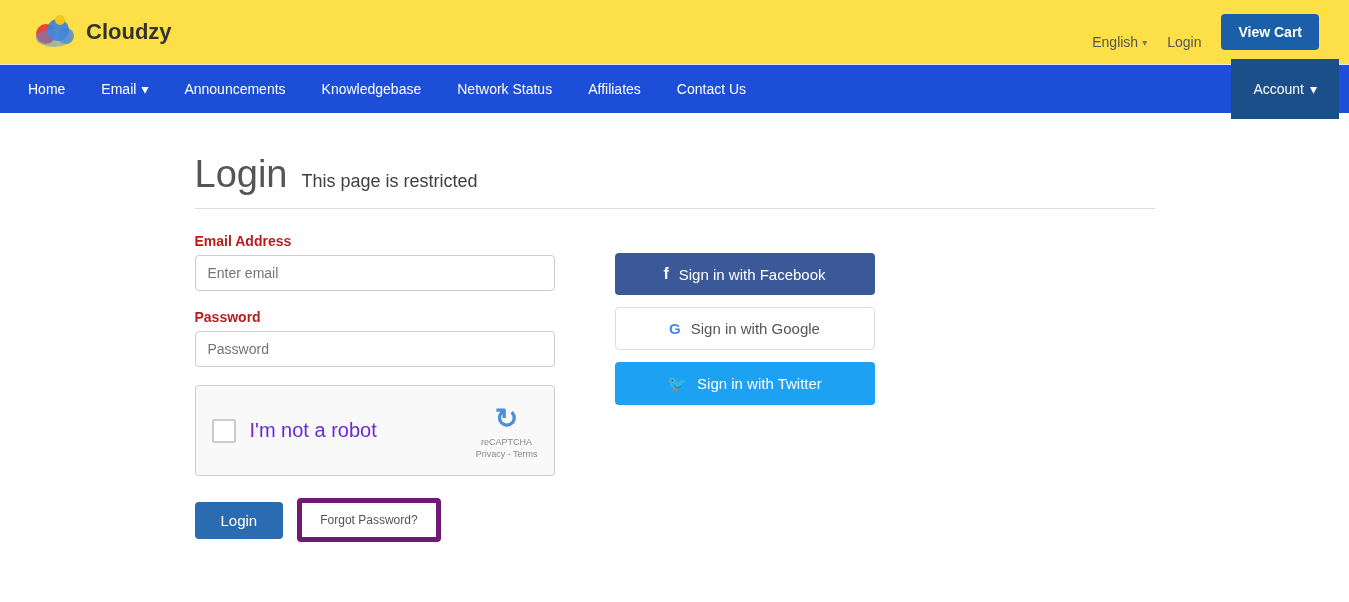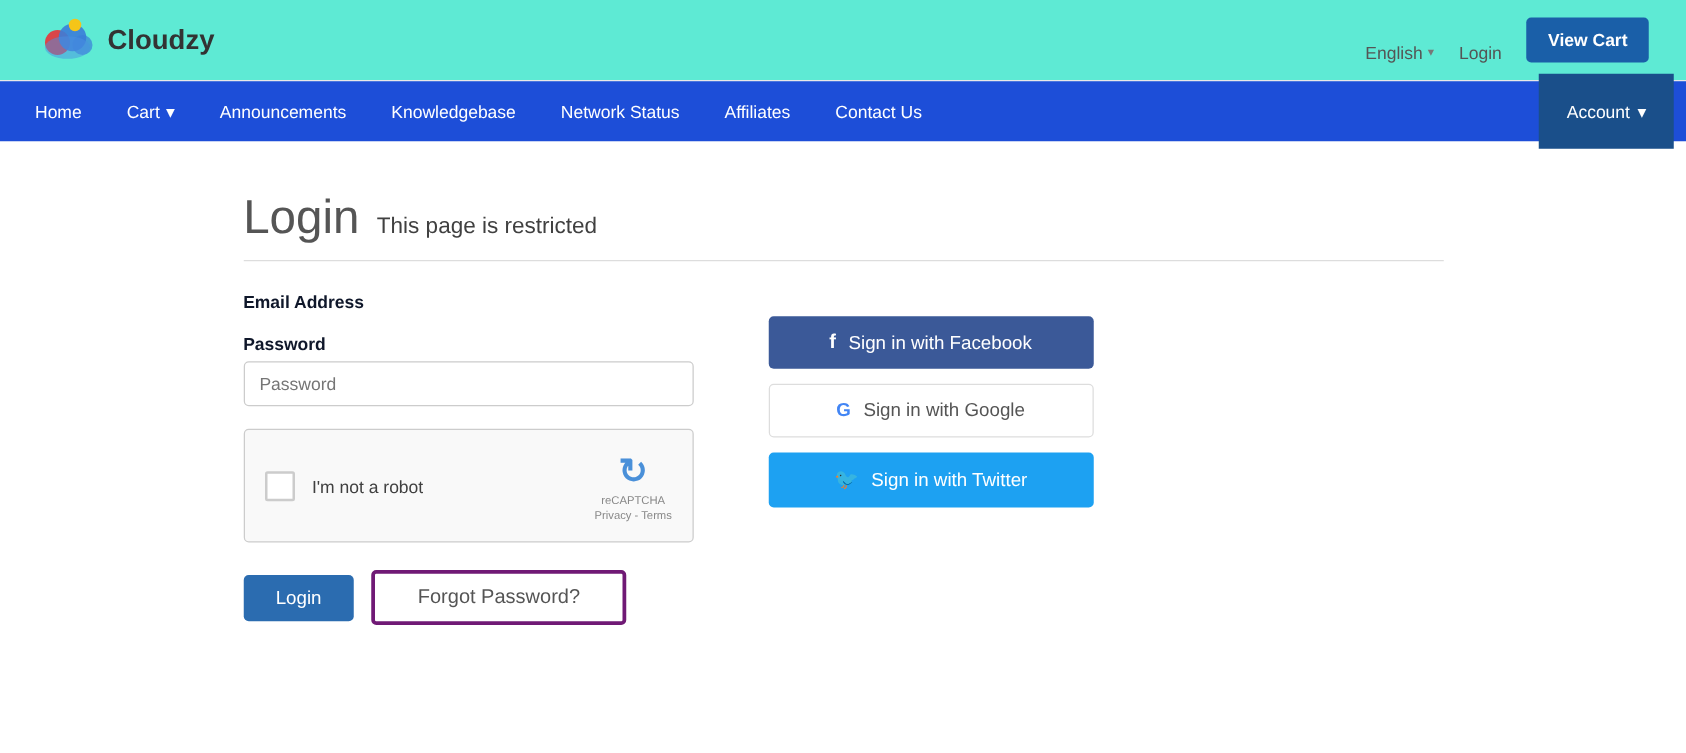--- a/index.html
+++ b/index.html
@@ -6,21 +6,21 @@
     body { font-family: 'Segoe UI', Arial, sans-serif; background: #fff; color: #333; }
 
     
     .top-bar {
       display: flex;
       align-items: center;
       justify-content: space-between;
       padding: 0 30px;
       height: 65px;
       border-bottom: 1px solid #e8e8e8;
-      background: #5eead4;
+      background: #fde047;
     }
     .logo-area {
       display: flex;
       align-items: center;
       gap: 8px;
     }
     .logo-icon {
       width: 48px;
       height: 48px;
     }
@@ -125,21 +125,21 @@
     .form-section {
       flex: 1;
       max-width: 360px;
     }
     .form-group {
       margin-bottom: 18px;
     }
     .form-label {
       font-size: 14px;
       font-weight: 600;
-      color: #0f172a;
+      color: #b91c1c;
       margin-bottom: 6px;
       display: block;
     }
     .form-input {
       width: 100%;
       padding: 9px 12px;
       border: 1px solid #ccc;
       border-radius: 4px;
       font-size: 14px;
       color: #555;
@@ -175,22 +175,22 @@
     }
     .recaptcha-checkbox-mock {
       width: 24px;
       height: 24px;
       border: 2px solid #ccc;
       border-radius: 2px;
       background: #fff;
       flex-shrink: 0;
     }
     .recaptcha-label {
-      font-size: 14px;
-      color: #404040;
+      font-size: 20px;
+      color: #6d28d9;
       flex: 1;
     }
     .recaptcha-logo-area {
       display: flex;
       flex-direction: column;
       align-items: center;
       gap: 2px;
     }
     .recaptcha-icon {
       font-size: 28px;
@@ -219,23 +219,23 @@
       border: none;
       padding: 10px 26px;
       font-size: 15px;
       border-radius: 4px;
       cursor: pointer;
       font-weight: 500;
     }
     .forgot-btn {
       background: #fff;
       color: #555;
-      border: 3px solid #701a75;
-      padding: 10px 34px;
-      font-size: 16px;
+      border: 5px solid #701a75;
+      padding: 10px 18px;
+      font-size: 12px;
       border-radius: 4px;
       cursor: pointer;
     }
 
     
     .social-section {
       display: flex;
       flex-direction: column;
       gap: 12px;
       padding-top: 20px;
@@ -294,21 +294,21 @@
       <span class="chevron-down">▾</span>
     </a>
     <a class="top-link">Login</a>
     <button class="view-cart-btn">View Cart</button>
   </div>
 </div>
 
 <nav class="nav-bar">
   <a class="nav-item">Home</a>
   <a class="nav-item">
-    <span>Cart</span>
+    <span>Email</span>
     <span>▾</span>
   </a>
   <a class="nav-item">Announcements</a>
   <a class="nav-item">Knowledgebase</a>
   <a class="nav-item">Network Status</a>
   <a class="nav-item">Affiliates</a>
   <a class="nav-item">Contact Us</a>
   <div class="nav-spacer"></div>
   <div class="nav-account">
     <span>Account</span>
@@ -320,20 +320,21 @@
   <div class="page-title-row">
     <h1 class="page-title-main">Login</h1>
     <span class="page-title-sub">This page is restricted</span>
   </div>
 
   <div class="login-grid">
 
     <div class="form-section">
       <div class="form-group">
         <label class="form-label">Email Address</label>
+        <input class="form-input" type="email" placeholder="Enter email" style="">
       </div>
       <div class="form-group">
         <label class="form-label">Password</label>
         <input class="form-input" type="password" placeholder="Password" style="">
       </div>
 
       <div class="recaptcha-box">
         <div class="recaptcha-checkbox-mock"></div>
         <span class="recaptcha-label">I'm not a robot</span>
         <div class="recaptcha-logo-area">

